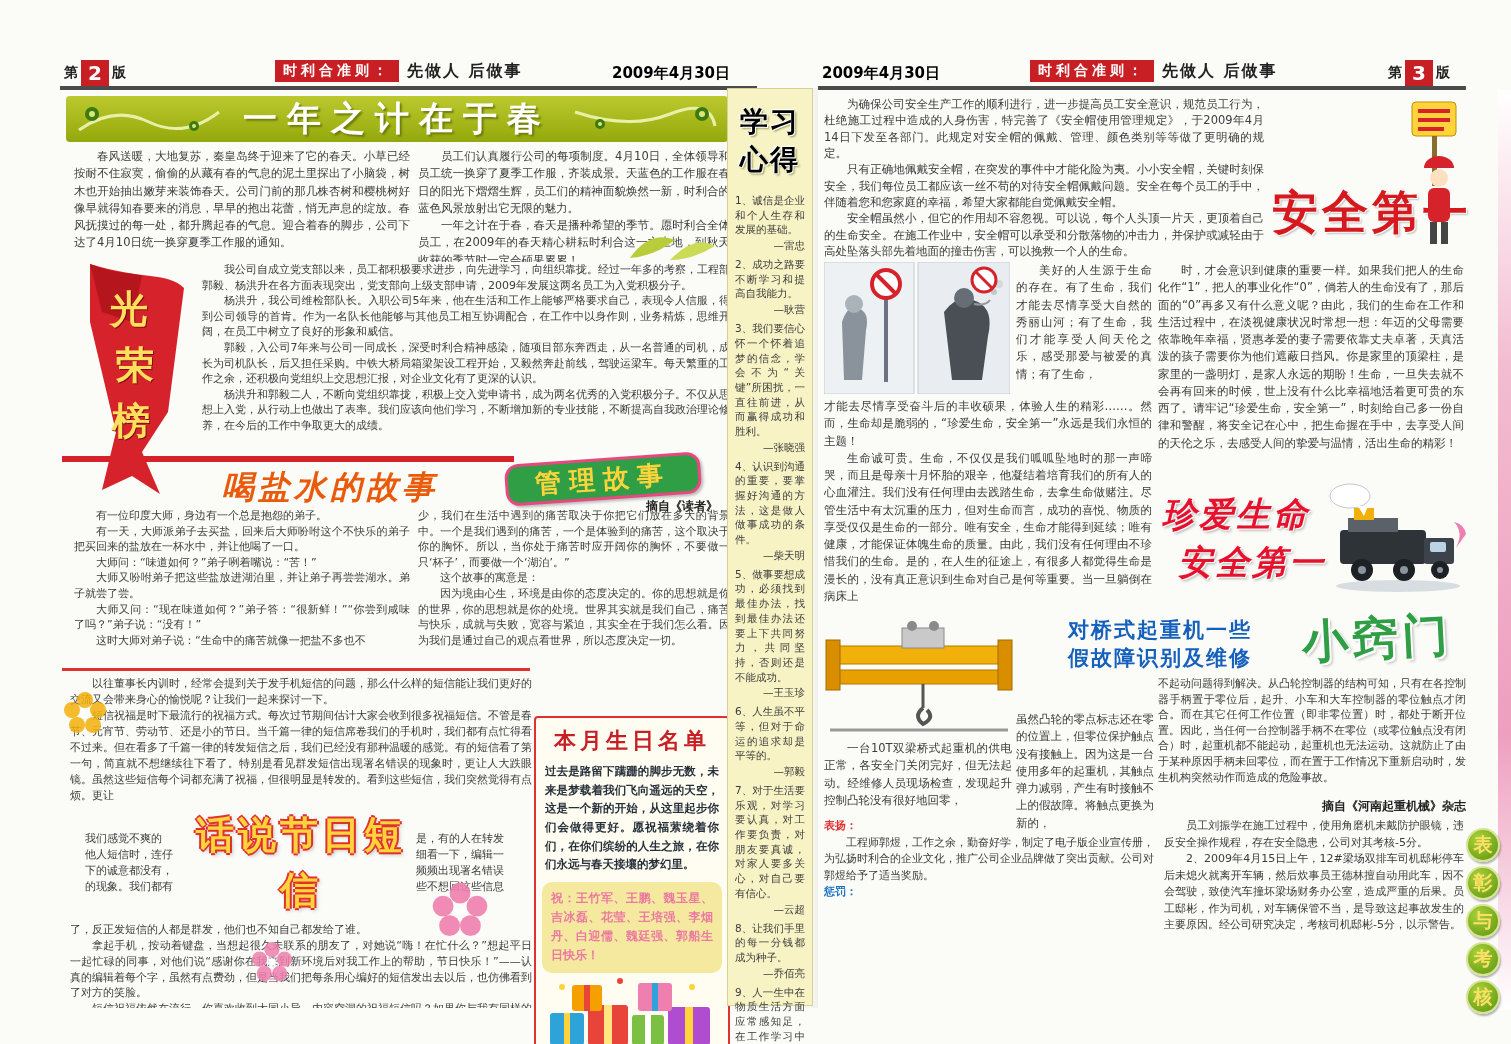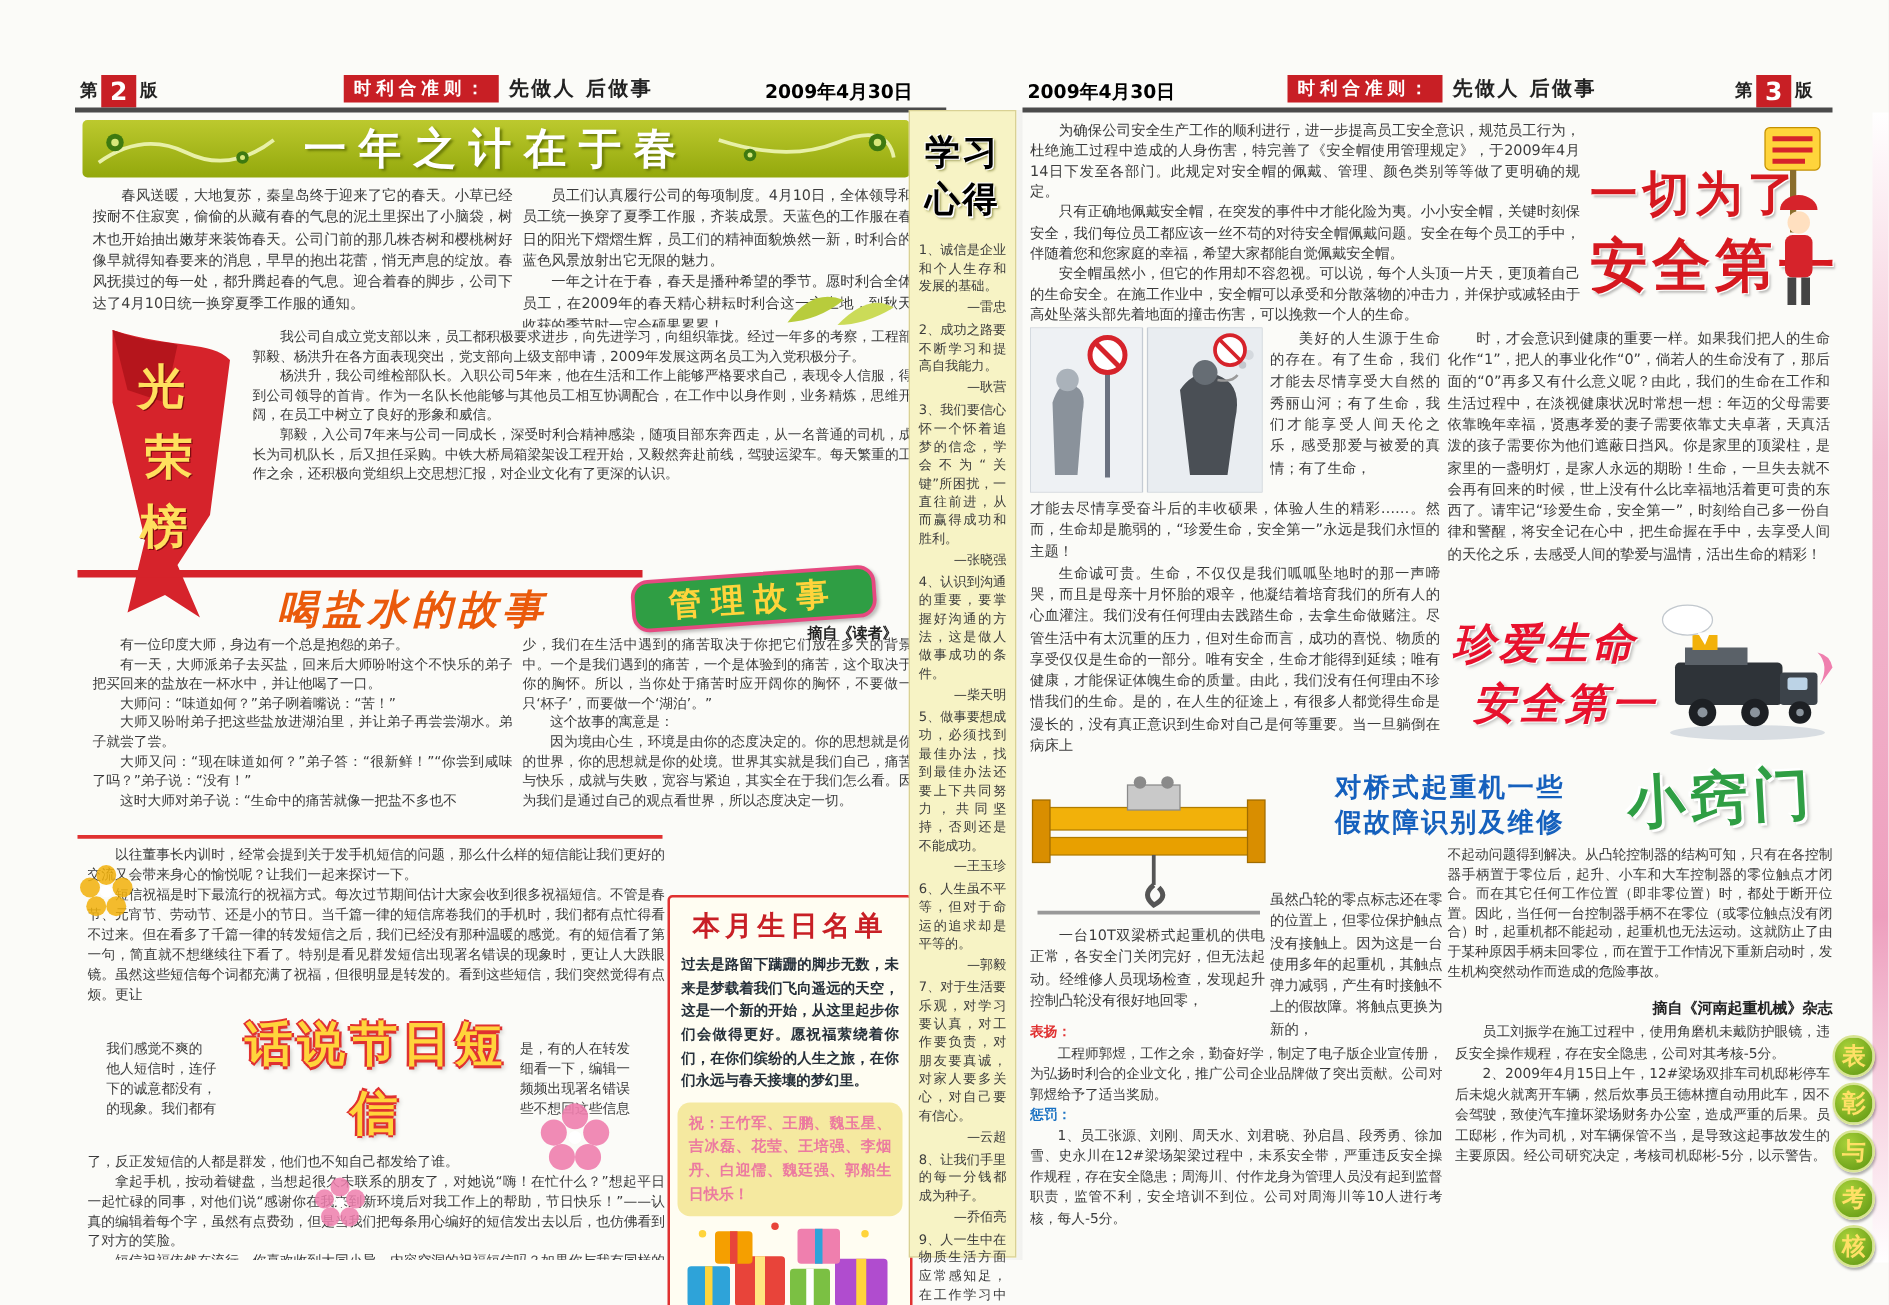--- a/index.html
+++ b/index.html
@@ -107,20 +107,21 @@
       <path d="M18,2 C50,14 60,10 70,14 L60,60 L30,50 Z" fill="#b5151c"></path>
     </svg>
     <span class="ribbon-char" style="left:38px; top:22px;">光</span>
     <span class="ribbon-char" style="left:44px; top:78px;">荣</span>
     <span class="ribbon-char" style="left:40px; top:134px;">榜</span>
   </div>
   <div class="abs body-txt" style="left:202px; top:262px; width:528px; height:192px; font-size:11px; line-height:1.42;">
     <p class="para">我公司自成立党支部以来，员工都积极要求进步，向先进学习，向组织靠拢。经过一年多的考察，工程部郭毅、杨洪升在各方面表现突出，党支部向上级支部申请，2009年发展这两名员工为入党积极分子。</p>
     <p class="para">杨洪升，我公司维检部队长。入职公司5年来，他在生活和工作上能够严格要求自己，表现令人信服，得到公司领导的首肯。作为一名队长他能够与其他员工相互协调配合，在工作中以身作则，业务精炼，思维开阔，在员工中树立了良好的形象和威信。</p>
     <p class="para">郭毅，入公司7年来与公司一同成长，深受时利合精神感染，随项目部东奔西走，从一名普通的司机，成长为司机队长，后又担任采购。中铁大桥局箱梁架设工程开始，又毅然奔赴前线，驾驶运梁车。每天繁重的工作之余，还积极向党组织上交思想汇报，对企业文化有了更深的认识。</p>
+    <p class="para">杨洪升和郭毅二人，不断向党组织靠拢，积极上交入党申请书，成为两名优秀的入党积极分子。不仅从思想上入党，从行动上也做出了表率。我们应该向他们学习，不断增加新的专业技能，不断提高自我政治理论修养，在今后的工作中争取更大的成绩。</p>
   </div>
 
   <div class="abs" style="left:62px; top:456px; width:452px; height:6px; background:#d6232b;"></div>
   <div class="abs salt-title" style="left:222px; top:466px;">喝盐水的故事</div>
   <div class="abs badge-green" style="left:505px; top:458px; width:196px; height:42px;">管理故事</div>
   <div class="abs source-line" style="left:588px; top:498px; width:130px;">摘自《读者》</div>
   <div class="abs body-txt" style="left:74px; top:508px; width:336px; height:158px; font-size:11px; line-height:1.42;">
     <p class="para">有一位印度大师，身边有一个总是抱怨的弟子。</p>
     <p class="para">有一天，大师派弟子去买盐，回来后大师吩咐这个不快乐的弟子把买回来的盐放在一杯水中，并让他喝了一口。</p>
     <p class="para">大师问：“味道如何？”弟子咧着嘴说：“苦！”</p>
@@ -232,21 +233,20 @@
     <div class="sb-author">—乔佰亮</div>
     <div class="sb-item">9、人一生中在物质生活方面应常感知足，在工作学习中知不足是向上拼搏的动力。</div>
 
   </div>
 
   <div class="abs body-txt" style="left:824px; top:96px; width:440px; height:168px; font-size:11.5px; line-height:1.42;">
     <p class="para">为确保公司安全生产工作的顺利进行，进一步提高员工安全意识，规范员工行为，杜绝施工过程中造成的人身伤害，特完善了《安全帽使用管理规定》，于2009年4月14日下发至各部门。此规定对安全帽的佩戴、管理、颜色类别等等做了更明确的规定。</p>
     <p class="para">只有正确地佩戴安全帽，在突发的事件中才能化险为夷。小小安全帽，关键时刻保安全，我们每位员工都应该一丝不苟的对待安全帽佩戴问题。安全在每个员工的手中，伴随着您和您家庭的幸福，希望大家都能自觉佩戴安全帽。</p>
     <p class="para">安全帽虽然小，但它的作用却不容忽视。可以说，每个人头顶一片天，更顶着自己的生命安全。在施工作业中，安全帽可以承受和分散落物的冲击力，并保护或减轻由于高处坠落头部先着地面的撞击伤害，可以挽救一个人的生命。</p>
   </div>
-  <div class="abs helmet-title" style="left:1272px; top:130px; font-size:38px;">一切为了</div>
   <div class="abs helmet-title" style="left:1272px; top:182px; font-size:46px;">安全第一</div>
   <svg class="abs" style="left:1408px; top:98px;" width="62" height="150" viewBox="0 0 62 150">
     <rect x="4" y="4" width="44" height="34" rx="4" fill="#ffd43b" stroke="#c49000"></rect>
     <line x1="10" y1="13" x2="42" y2="13" stroke="#d6232b" stroke-width="4"></line>
     <line x1="10" y1="22" x2="42" y2="22" stroke="#d6232b" stroke-width="4"></line>
     <line x1="10" y1="31" x2="36" y2="31" stroke="#d6232b" stroke-width="4"></line>
     <rect x="24" y="38" width="5" height="50" fill="#8a6d2b"></rect>
     <path d="M16,70 a15,12 0 0 1 30,0 Z" fill="#d6232b"></path>
     <circle cx="31" cy="80" r="9" fill="#ffe0c0"></circle>
     <rect x="20" y="90" width="22" height="34" rx="6" fill="#d6232b"></rect>
@@ -325,21 +325,20 @@
   </div>
   <div class="abs body-txt" style="left:1158px; top:676px; width:308px; height:120px; font-size:11px; line-height:1.42;">
     <p>不起动问题得到解决。从凸轮控制器的结构可知，只有在各控制器手柄置于零位后，起升、小车和大车控制器的零位触点才闭合。而在其它任何工作位置（即非零位置）时，都处于断开位置。因此，当任何一台控制器手柄不在零位（或零位触点没有闭合）时，起重机都不能起动，起重机也无法运动。这就防止了由于某种原因手柄未回零位，而在置于工作情况下重新启动时，发生机构突然动作而造成的危险事故。</p>
   </div>
   <div class="abs source-line" style="left:1256px; top:798px; width:210px;">摘自《河南起重机械》杂志</div>
 
   <div class="abs body-txt" style="left:824px; top:818px; width:330px; height:192px; font-size:11px; line-height:1.5;">
     <div class="label-red">表扬：</div>
     <p class="para">工程师郭煜，工作之余，勤奋好学，制定了电子版企业宣传册，为弘扬时利合的企业文化，推广公司企业品牌做了突出贡献。公司对郭煜给予了适当奖励。</p>
     <div class="label-blue">惩罚：</div>
-    <p class="para">1、员工张源、刘刚、周天水、刘君晓、孙启昌、段秀勇、徐加雪、史永川在12#梁场架梁过程中，未系安全带，严重违反安全操作规程，存在安全隐患；周海川、付作龙身为管理人员没有起到监督职责，监管不利，安全培训不到位。公司对周海川等10人进行考核，每人-5分。</p>
   </div>
   <div class="abs body-txt" style="left:1164px; top:818px; width:300px; height:192px; font-size:11px; line-height:1.5;">
     <p class="para">员工刘振学在施工过程中，使用角磨机未戴防护眼镜，违反安全操作规程，存在安全隐患，公司对其考核-5分。</p>
     <p class="para">2、2009年4月15日上午，12#梁场双排车司机邸彬停车后未熄火就离开车辆，然后炊事员王德林擅自动用此车，因不会驾驶，致使汽车撞坏梁场财务办公室，造成严重的后果。员工邸彬，作为司机，对车辆保管不当，是导致这起事故发生的主要原因。经公司研究决定，考核司机邸彬-5分，以示警告。</p>
   </div>
   <div class="abs" style="left:1466px; top:828px;">
     <div class="v-badge">表</div>
     <div class="v-badge">彰</div>
     <div class="v-badge">与</div>
     <div class="v-badge">考</div>

